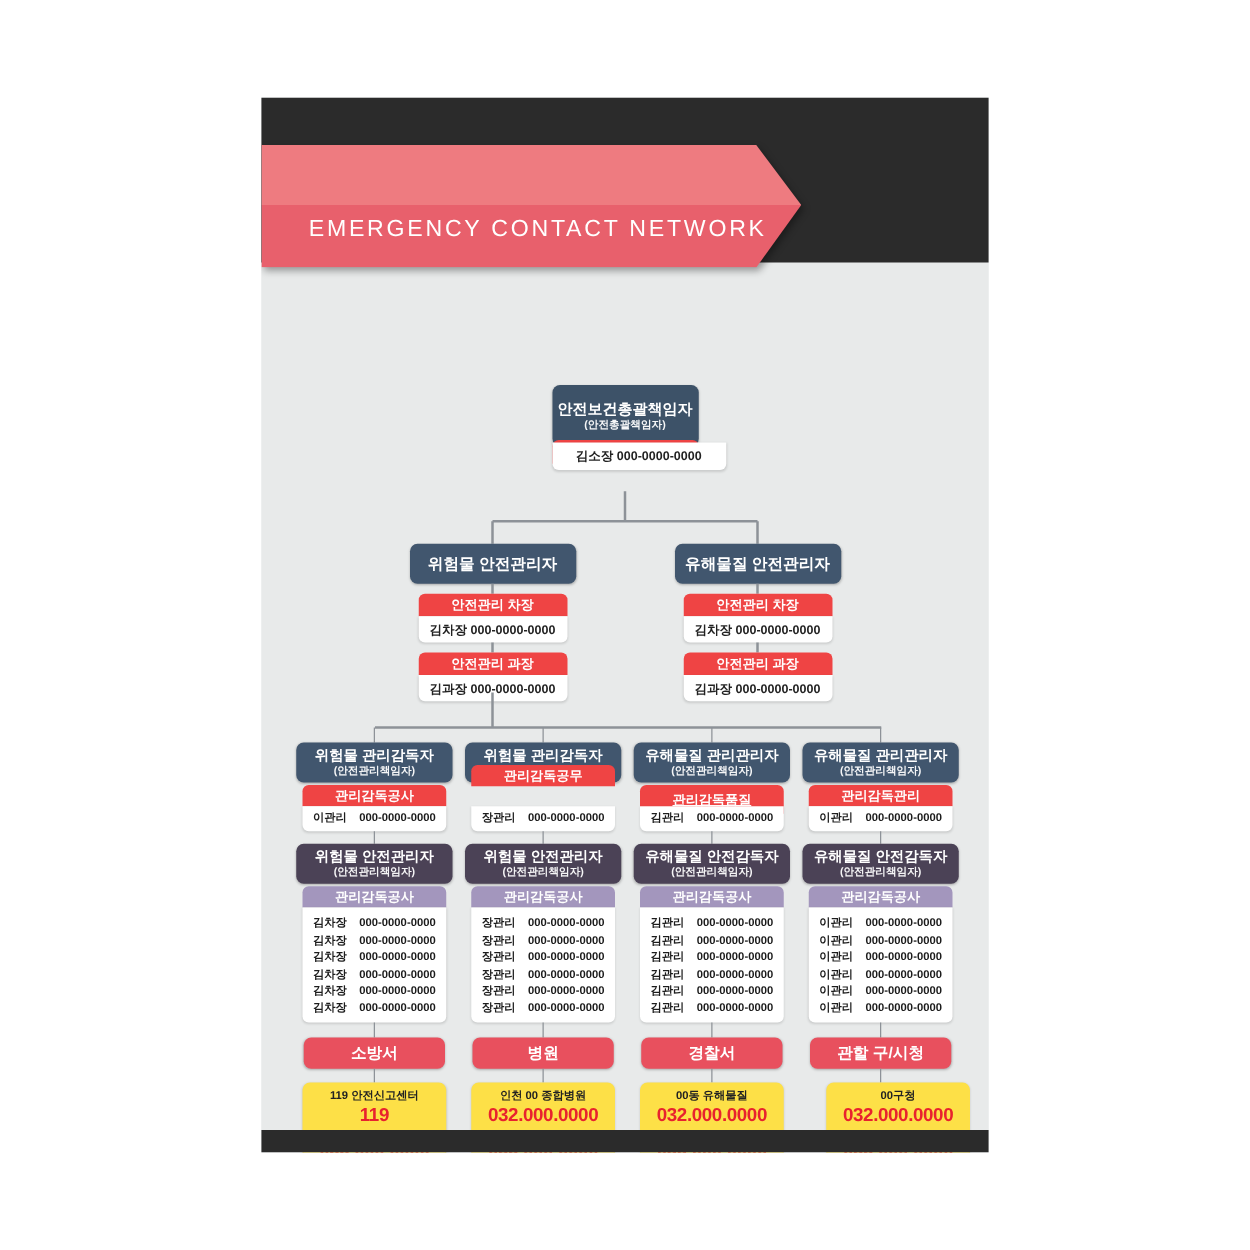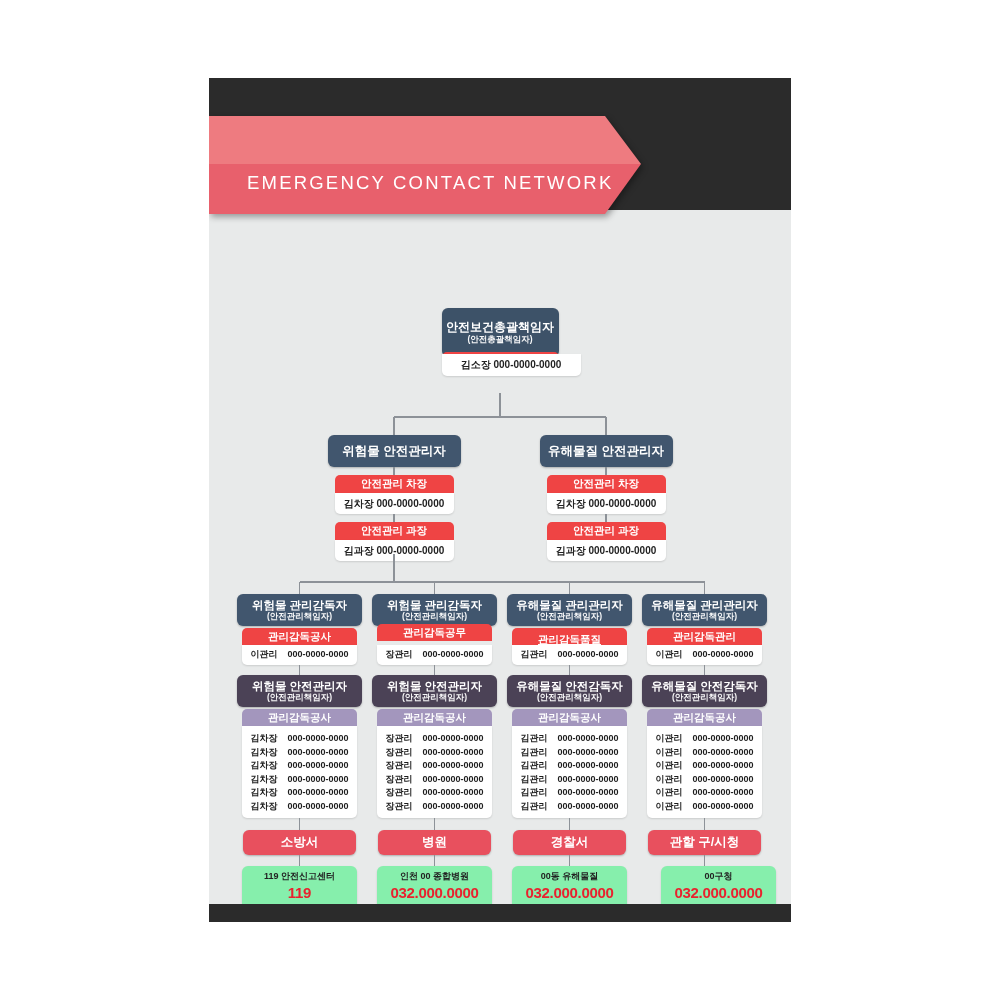--- a/index.html
+++ b/index.html
@@ -86,21 +86,21 @@
     box-sizing:border-box;background:#ffffff;border-radius:0 0 5px 5px;
     box-shadow:0 1px 2px rgba(0,0,0,.13);
     padding:6px 0 5px 0;
   }
   .linerow{
     display:flex;justify-content:center;gap:9px;
     font-size:9px;font-weight:bold;color:#1c1c1c;line-height:13.5px;
   }
   .linerow .nm{width:28px;text-align:left;}
   .emerg{
-    box-sizing:border-box;background:#86efac;border-radius:6px;
+    box-sizing:border-box;background:#fde047;border-radius:6px;
     box-shadow:0 1px 2px rgba(0,0,0,.15);
     display:flex;flex-direction:column;align-items:center;justify-content:center;
     padding:5px 0;
   }
   .emerg .lbl{font-size:9px;font-weight:bold;color:#222;line-height:14px;}
   .emerg .num{font-size:15px;font-weight:bold;color:#e8222e;line-height:19px;letter-spacing:-0.3px;}
   .conn{position:absolute;background:#8d9298;}
   .vl{width:1.3px;}
   .hl{height:1.3px;}
 </style>
@@ -201,21 +201,21 @@
       <div class="node emerg" style="left: 33px; top: 656px; width: 115px; height: 72px;">
         <div class="lbl">119 안전신고센터</div>
         <div class="num">119</div>
         <div class="lbl">인천 119 종합 안전센터</div>
         <div class="num">032.000.0000</div>
       </div>
       <div class="node cap navy" style="left: 163px; top: 384px; width: 125px; height: 32px; font-size: 11.5px;">
         <div>위험물 관리감독자</div>
         <div class="sub">(안전관리책임자)</div>
       </div>
-      <div class="node subcap" style="left: 168px; top: 414px; width: 115px; height: 17px;">관리감독공무</div>
+      <div class="node subcap" style="left: 168px; top: 402px; width: 115px; height: 17px;">관리감독공무</div>
       <div class="node white linerow" style="left: 168px; top: 435px; width: 115px; height: 20px; padding-top: 0px; display: flex; align-items: center; justify-content: center;">
         <span class="nm">장관리</span>
         <span>000-0000-0000</span>
       </div>
       <div class="conn vl" style="left: 224.85px; top: 455px; height: 10px;"></div>
       <div class="node cap purple" style="left: 163px; top: 465px; width: 125px; height: 32px; font-size: 11.5px;">
         <div>위험물 안전관리자</div>
         <div class="sub">(안전관리책임자)</div>
       </div>
       <div class="node subcap lav" style="left: 168px; top: 499px; width: 115px; height: 17px;">관리감독공사</div>

